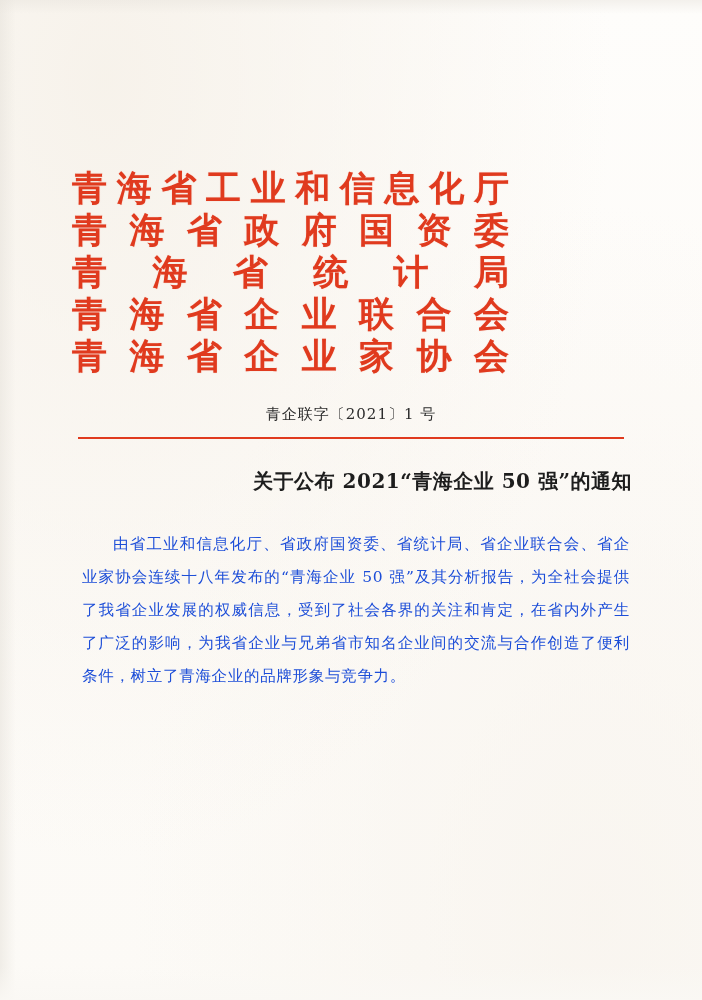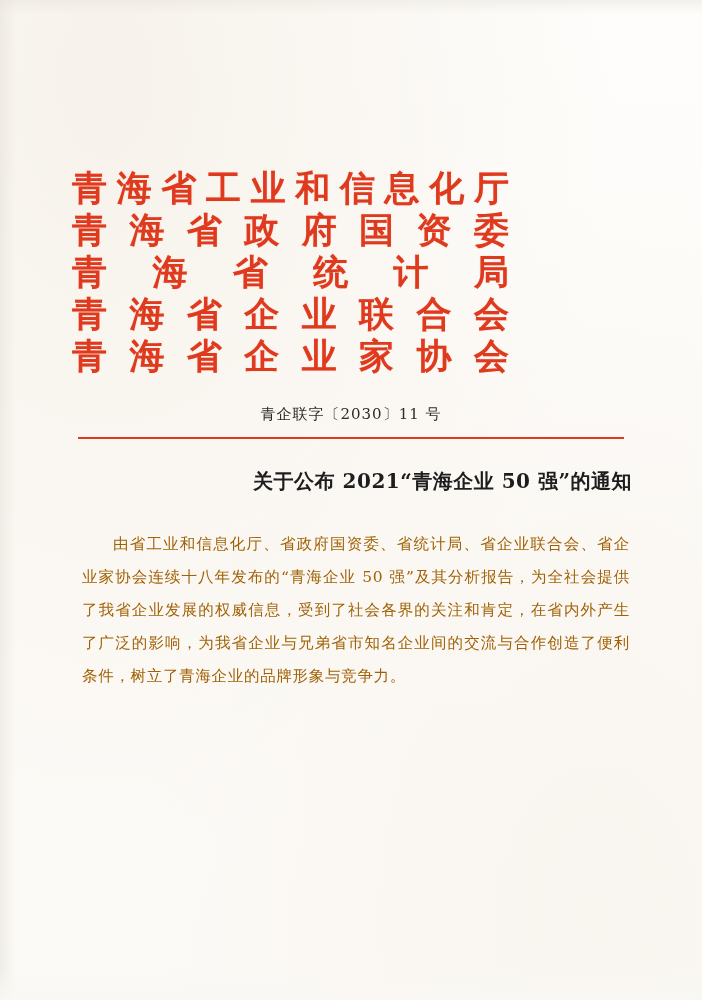--- a/index.html
+++ b/index.html
@@ -129,21 +129,21 @@
   }
   .salutation {
     font-size: 15.5px;
     color: #222;
     letter-spacing: 0.6px;
     margin-bottom: 13px;
     font-family: "DejaVu Serif", "Liberation Serif", serif;
   }
   .para {
     font-size: 15.5px;
-    color: #a16207;
+    color: #1d4ed8;
     line-height: 33px;
     letter-spacing: 0.7px;
     text-align: justify;
     text-indent: 2em;
     margin: 0 0 6px 0;
     font-family: "DejaVu Serif", "Liberation Serif", serif;
   }
   .page-bottom-fade {
     position: absolute;
     left: 0; right: 0; bottom: 0;
@@ -208,21 +208,21 @@
           <span>省</span>
           <span>企</span>
           <span>业</span>
           <span>家</span>
           <span>协</span>
           <span>会</span>
         </div>
     </div>
   </div>
 
-  <div class="doc-number">青企联字〔2030〕11 号</div>
+  <div class="doc-number">青企联字〔2021〕1 号</div>
   <div class="red-rule"></div>
   <div class="doc-title">关于公布 2021“青海企业 50 强”的通知</div>
 
   <div class="body-area">
     <p class="para">由省工业和信息化厅、省政府国资委、省统计局、省企业联合会、省企业家协会连续十八年发布的“青海企业 50 强”及其分析报告，为全社会提供了我省企业发展的权威信息，受到了社会各界的关注和肯定，在省内外产生了广泛的影响，为我省企业与兄弟省市知名企业间的交流与合作创造了便利条件，树立了青海企业的品牌形象与竞争力。</p>
   </div>
 
   <div class="page-bottom-fade"></div>
 </div>
 

